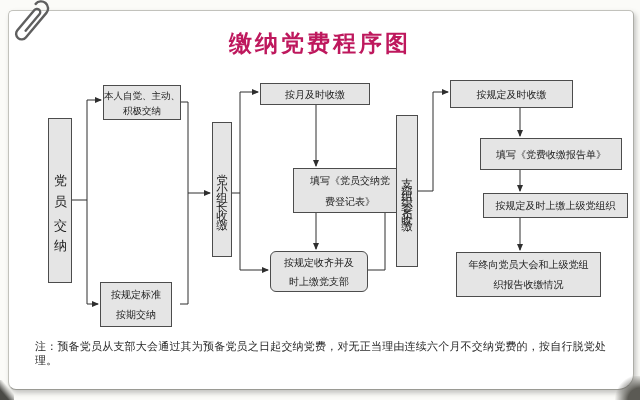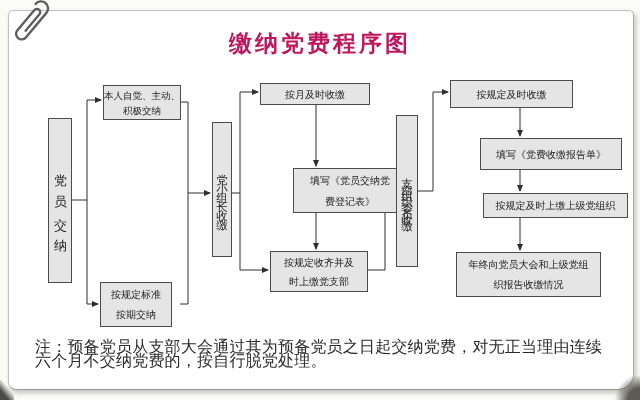--- a/index.html
+++ b/index.html
@@ -42,33 +42,33 @@
   .vbox{
     display:block;writing-mode:vertical-lr;text-orientation:upright;
     text-align:center;
   }
   .n-member   {left:48px;top:118px;width:24px;height:165px;font-size:13px;letter-spacing:22px;line-height:22px;padding-top:13px;}
   .n-self     {left:103px;top:85px;width:78px;height:35px;font-size:9.5px;line-height:15px;}
   .n-standard {left:100px;top:282px;width:72px;height:45px;line-height:20px;}
   .n-leader   {left:212px;top:122px;width:20px;height:135px;font-size:11.5px;letter-spacing:9px;line-height:18px;padding-top:5px;}
   .n-monthly  {left:260px;top:83px;width:110px;height:22px;text-align:right;}
   .n-register {left:268px;top:168px;width:114px;height:45px;line-height:21px;margin-left:25px;}
-  .n-collect  {left:270px;top:251px;width:98px;height:41px;line-height:19px;}
+  .n-collect  {left:270px;top:251px;width:98px;height:41px;line-height:19px;border-radius:6px;}
   .n-committee{left:396px;top:115px;width:22px;height:152px;font-size:11.5px;letter-spacing:6px;line-height:20px;padding-top:3px;}
   .n-timely   {left:450px;top:80px;width:123px;height:28px;}
   .n-report   {left:448px;top:138px;width:142px;height:32px;margin-left:32px;}
   .n-higher   {left:447px;top:193px;width:145px;height:25px;margin-left:36px;}
   .n-yearend  {left:448px;top:252px;width:145px;height:45px;line-height:20px;margin-left:8px;}
   
   .wires{position:absolute;left:0;top:0;width:640px;height:400px;pointer-events:none;}
   .wires line{stroke:#2e2e2e;stroke-width:1;}
   
   .note{
     position:absolute;left:35px;top:340px;width:575px;
-    font-size:16px;color:#2a2a2a;letter-spacing:.2px;line-height:14px;
+    font-size:11px;color:#2a2a2a;letter-spacing:.2px;line-height:14px;
   }
   
   .clip{position:absolute;left:4px;top:-6px;}
 </style>
 </head>
 <body>
 
 <div class="paper"></div>
 
 <svg class="clip" width="60" height="64" viewBox="0 0 60 64">

